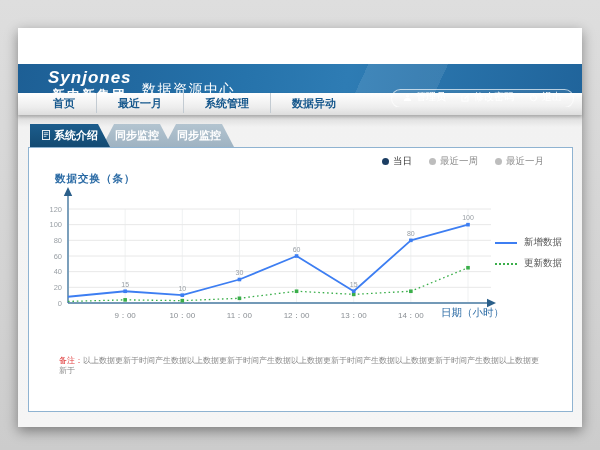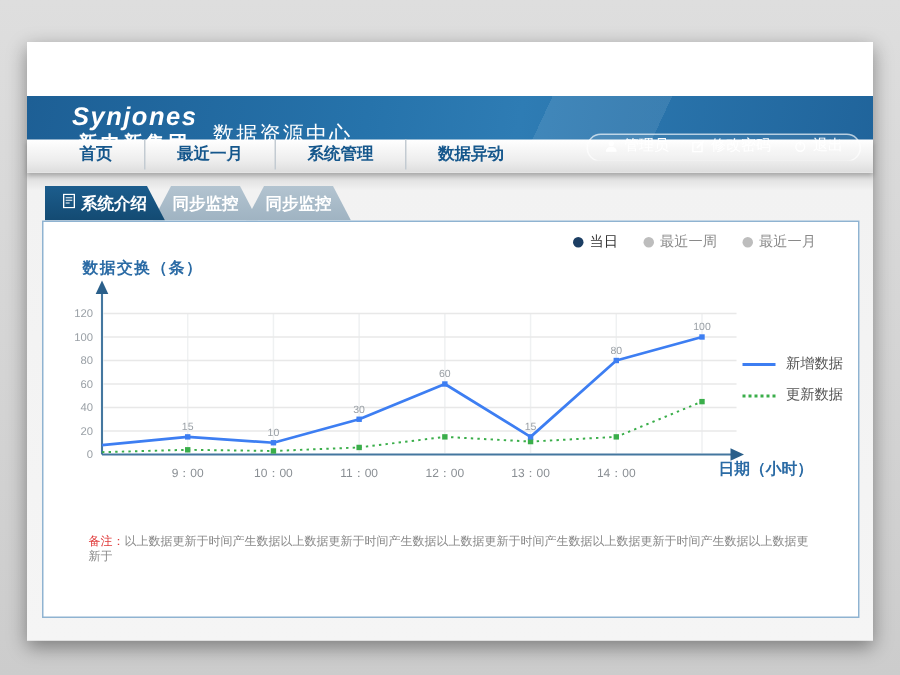--- a/index.html
+++ b/index.html
@@ -67,21 +67,21 @@
   .card{
     position:absolute;left:10px;top:119px;width:545px;height:265px;box-sizing:border-box;
     background:#ffffff;border:1px solid #8fb3d1;z-index:2;
   }
   .radios{position:absolute;top:7px;right:28px;display:flex;gap:17px;align-items:center;}
   .radio{display:flex;align-items:center;gap:4px;font-size:9.5px;color:#8a8a8a;cursor:pointer;}
   .radio .dot{width:7px;height:7px;border-radius:50%;background:#bdbdbd;}
   .radio.sel .dot{background:#1c3e63;}
   .radio.sel{color:#333;text-align:right;}
   .ylabel{position:absolute;left:6px;top:24px;font-size:10.5px;font-weight:bold;color:#2b6ba5;letter-spacing:1px;margin-left:20px;}
-  .xlabel{position:absolute;left:450px;top:158px;font-size:10.5px;font-weight:bold;color:#2b6ba5;}
+  .xlabel{position:absolute;left:412px;top:158px;font-size:10.5px;font-weight:normal;color:#2b6ba5;}
   #chart-svg{position:absolute;left:0;top:0;}
   .legend{position:absolute;left:466px;top:84px;}
   .lg-row{display:flex;align-items:center;gap:7px;height:21px;font-size:9.5px;color:#555;cursor:pointer;}
   .sw{width:22px;height:0;border-top:2px solid #3D7EF2;}
   .sw.dotted{border-top:2px dotted #3AAE4A;}
   .note{position:absolute;left:30px;top:208px;width:482px;font-size:8px;line-height:1.3;color:#888;}
   .note .red{color:#E03A3A;}
 </style>
 </head>
 <body>

